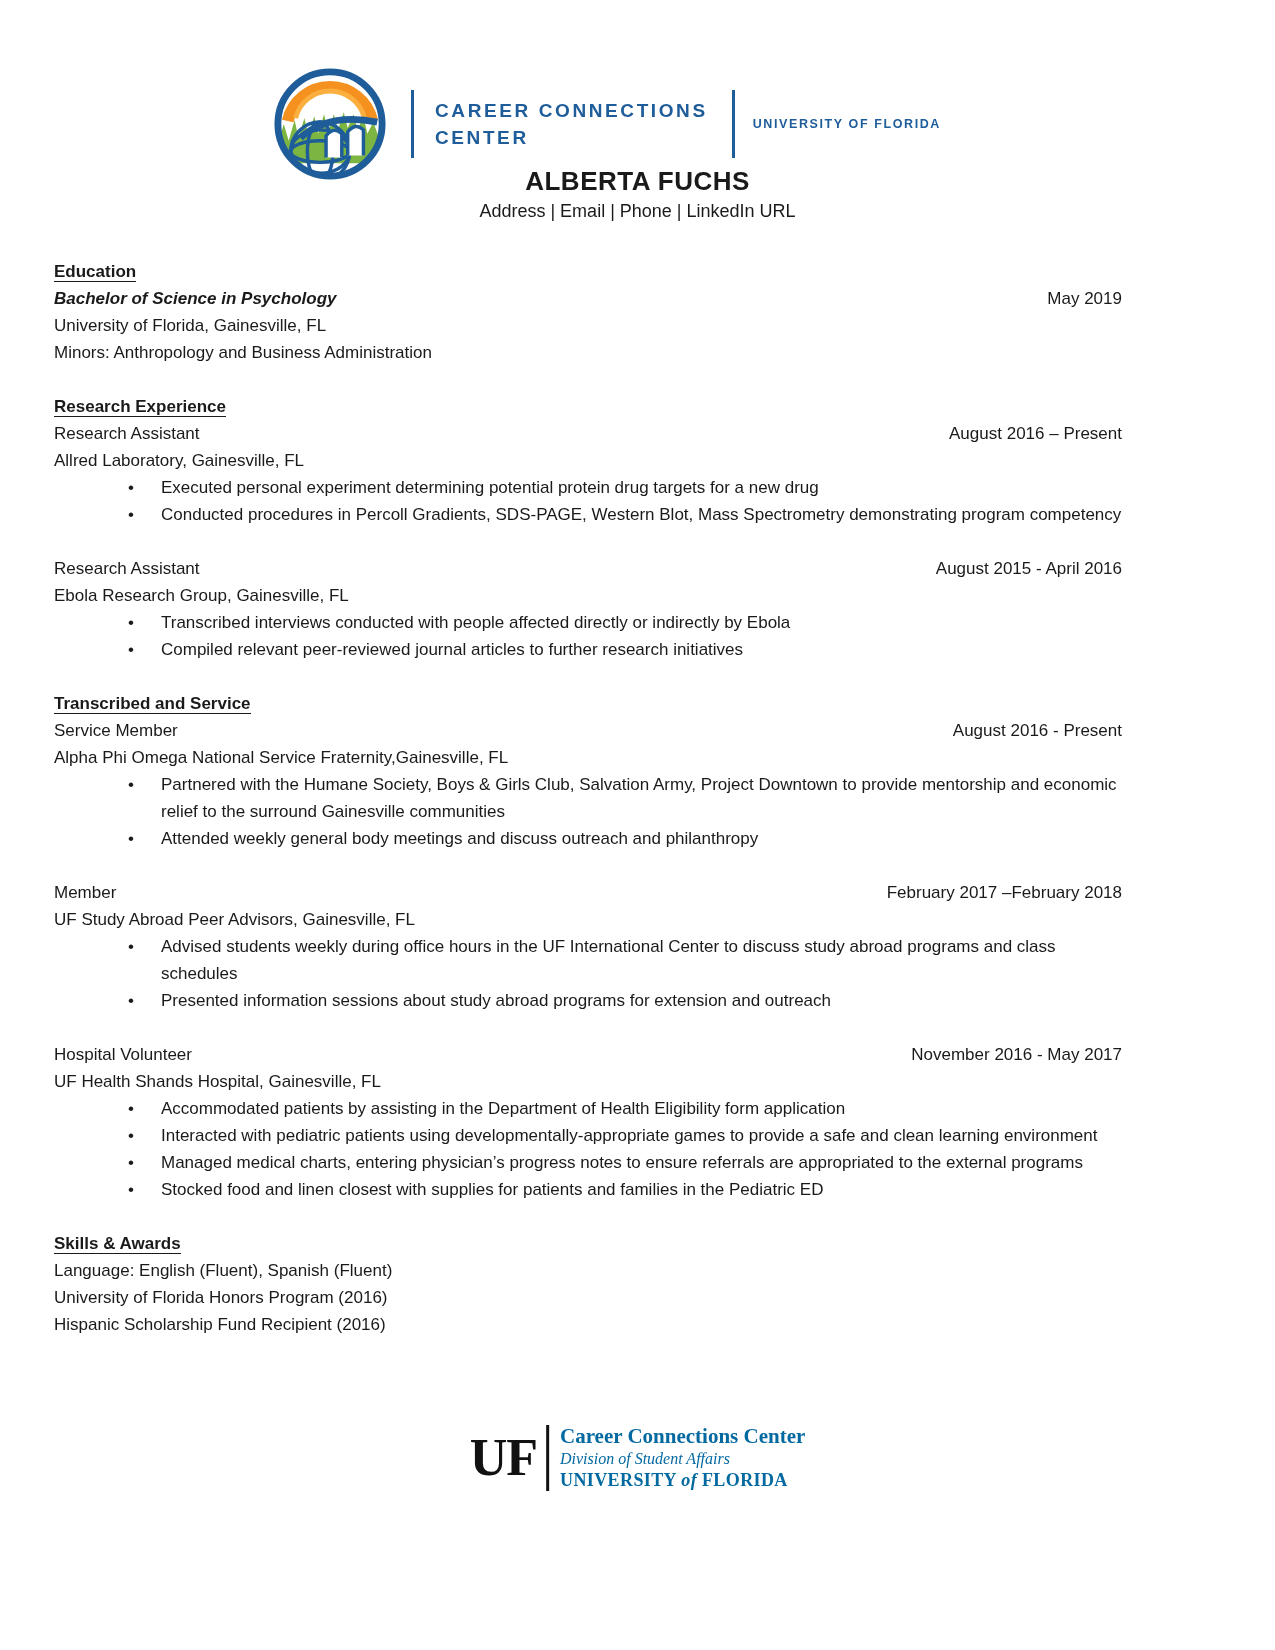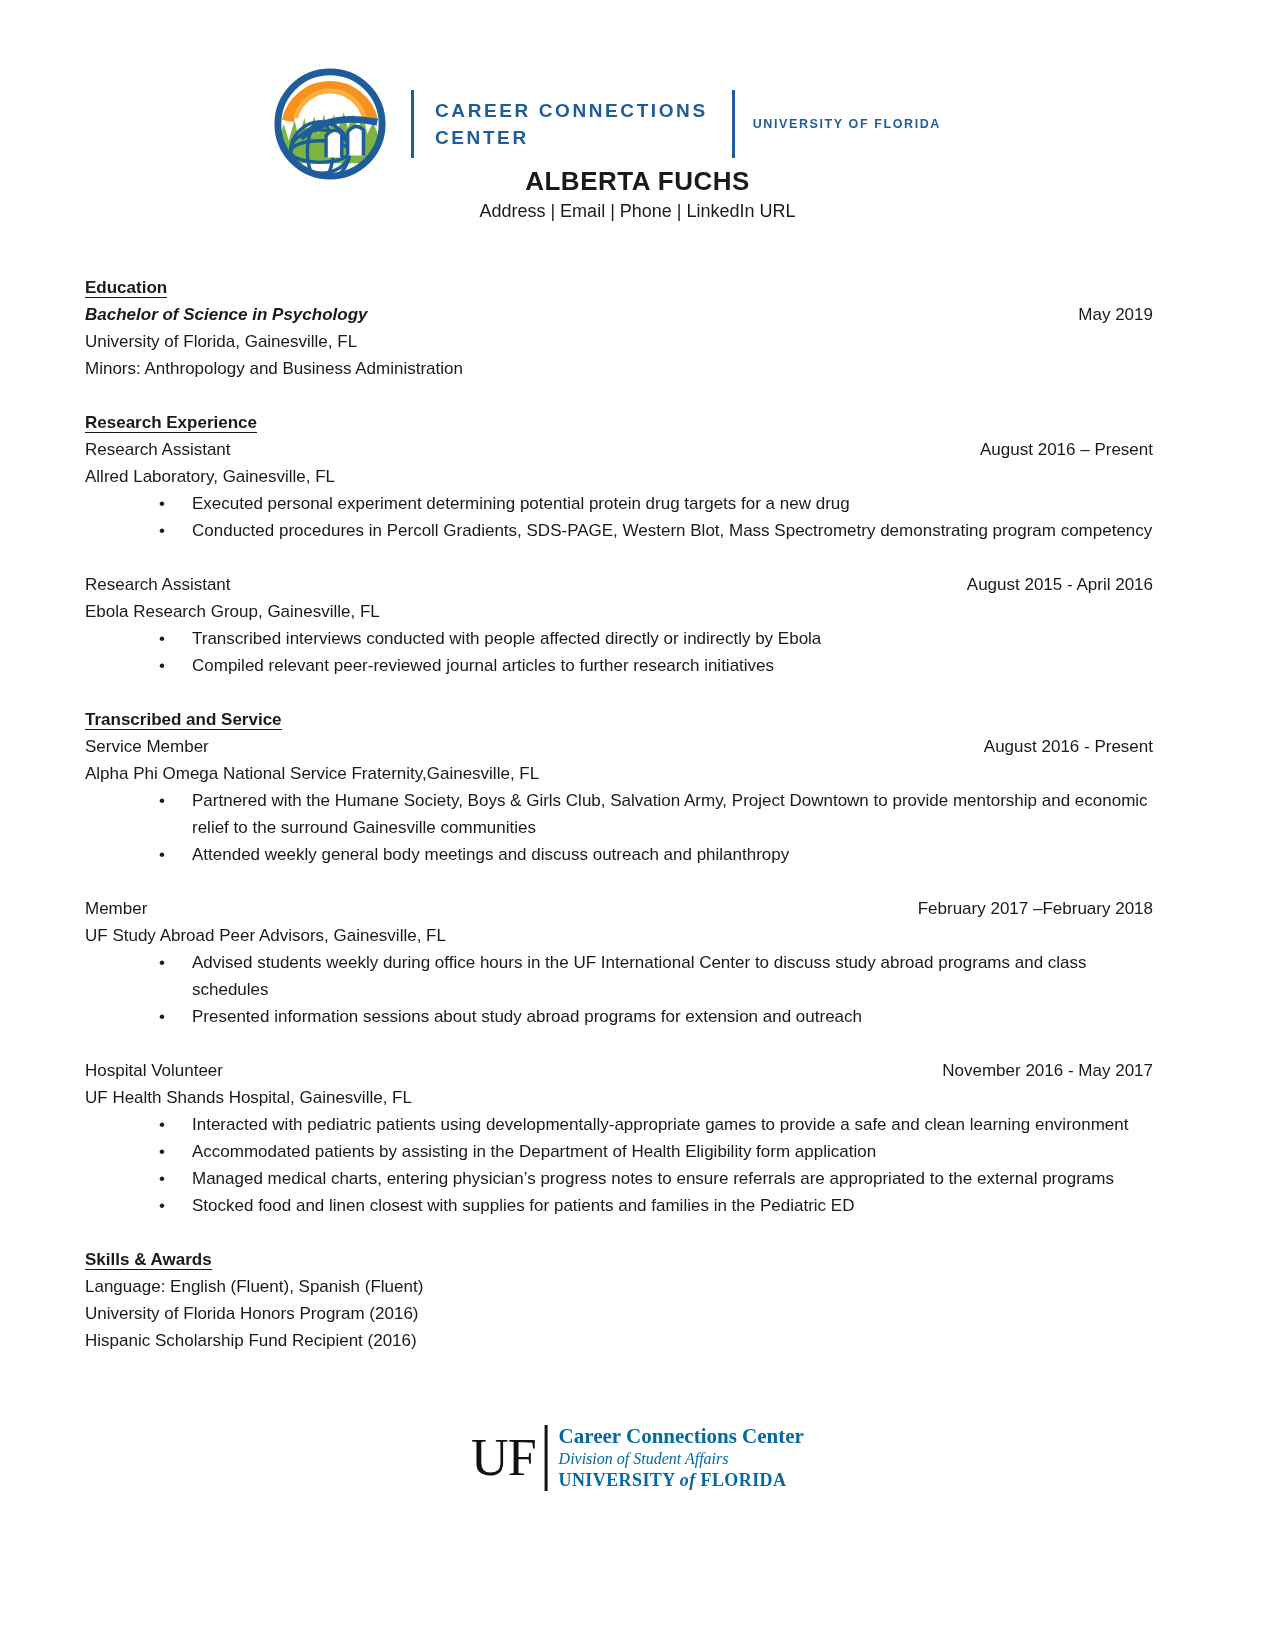--- a/index.html
+++ b/index.html
@@ -39,22 +39,22 @@
     position:absolute; top:166px; left:0; width:100%;
     text-align:center; font-size:26px; font-weight:bold; letter-spacing:.5px;
   }
   .contact {
     position:absolute; top:201px; left:0; width:100%;
     text-align:center; font-size:18px;
   }
 
   
   .content {
-    position:absolute; top:258px; left:85px; width:1068px;
-    font-size:17px; line-height:27px;margin-top:16px;
+    position:absolute; top:258px; left:54px; width:1068px;
+    font-size:17px; line-height:27px;
   }
   section { margin-bottom:27px; }
   h2 { font-size:17px; font-weight:bold; line-height:27px; }
   h2 span { border-bottom:1.6px solid #1a1a1a; padding-bottom:0px; }
   .entry { margin-bottom:27px; }
   .entry:last-child { margin-bottom:0; }
   .rowline { display:flex; justify-content:space-between; }
   .degree { font-weight:bold; font-style:italic; }
   ul { list-style:none; }
   ul li {
@@ -68,21 +68,21 @@
   }
   .skills-line { }
 
   
   .footer {
     position:absolute; top:1424px; left:50%; transform:translateX(-50%);
     display:flex; align-items:center;
     font-family:"Liberation Serif", serif;
   }
   .uf-mono {
-    font-size:52px; font-weight:normal; line-height:1; letter-spacing:-1px;
+    font-size:52px; font-weight:bold; line-height:1; letter-spacing:-1px;
     color:#111;
   }
   .footer-bar { width:3px; height:66px; background:#111; margin:0 11px 0 9px; }
   .footer-col { color:#0369a1; }
   .footer-line1 { font-size:21px; font-weight:bold; line-height:24px; }
   .footer-line2 { font-size:16px; font-style:italic; line-height:21px; }
   .footer-line3 { font-size:18px; font-weight:bold; line-height:23px; letter-spacing:.4px; }
   .footer-line3 .mid { font-style:italic; font-weight:bold; }
 </style>
 </head>
@@ -199,22 +199,22 @@
         </ul>
       </div>
 
       <div class="entry">
         <div class="rowline">
           <span>Hospital Volunteer</span>
           <span>November 2016 - May 2017</span>
         </div>
         <div>UF Health Shands Hospital, Gainesville, FL</div>
         <ul>
+          <li>Accommodated patients by assisting in the Department of Health Eligibility form application</li>
           <li>Interacted with pediatric patients using developmentally-appropriate games to provide a safe and clean learning environment</li>
-          <li>Accommodated patients by assisting in the Department of Health Eligibility form application</li>
           <li>Managed medical charts, entering physician’s progress notes to ensure referrals are appropriated to the external programs</li>
           <li>Stocked food and linen closest with supplies for patients and families in the Pediatric ED</li>
         </ul>
       </div>
     </section>
 
     <section>
       <h2><span>Skills &amp; Awards</span></h2>
       <div class="skills-line">Language: English (Fluent), Spanish (Fluent)</div>
       <div class="skills-line">University of Florida Honors Program (2016)</div>

